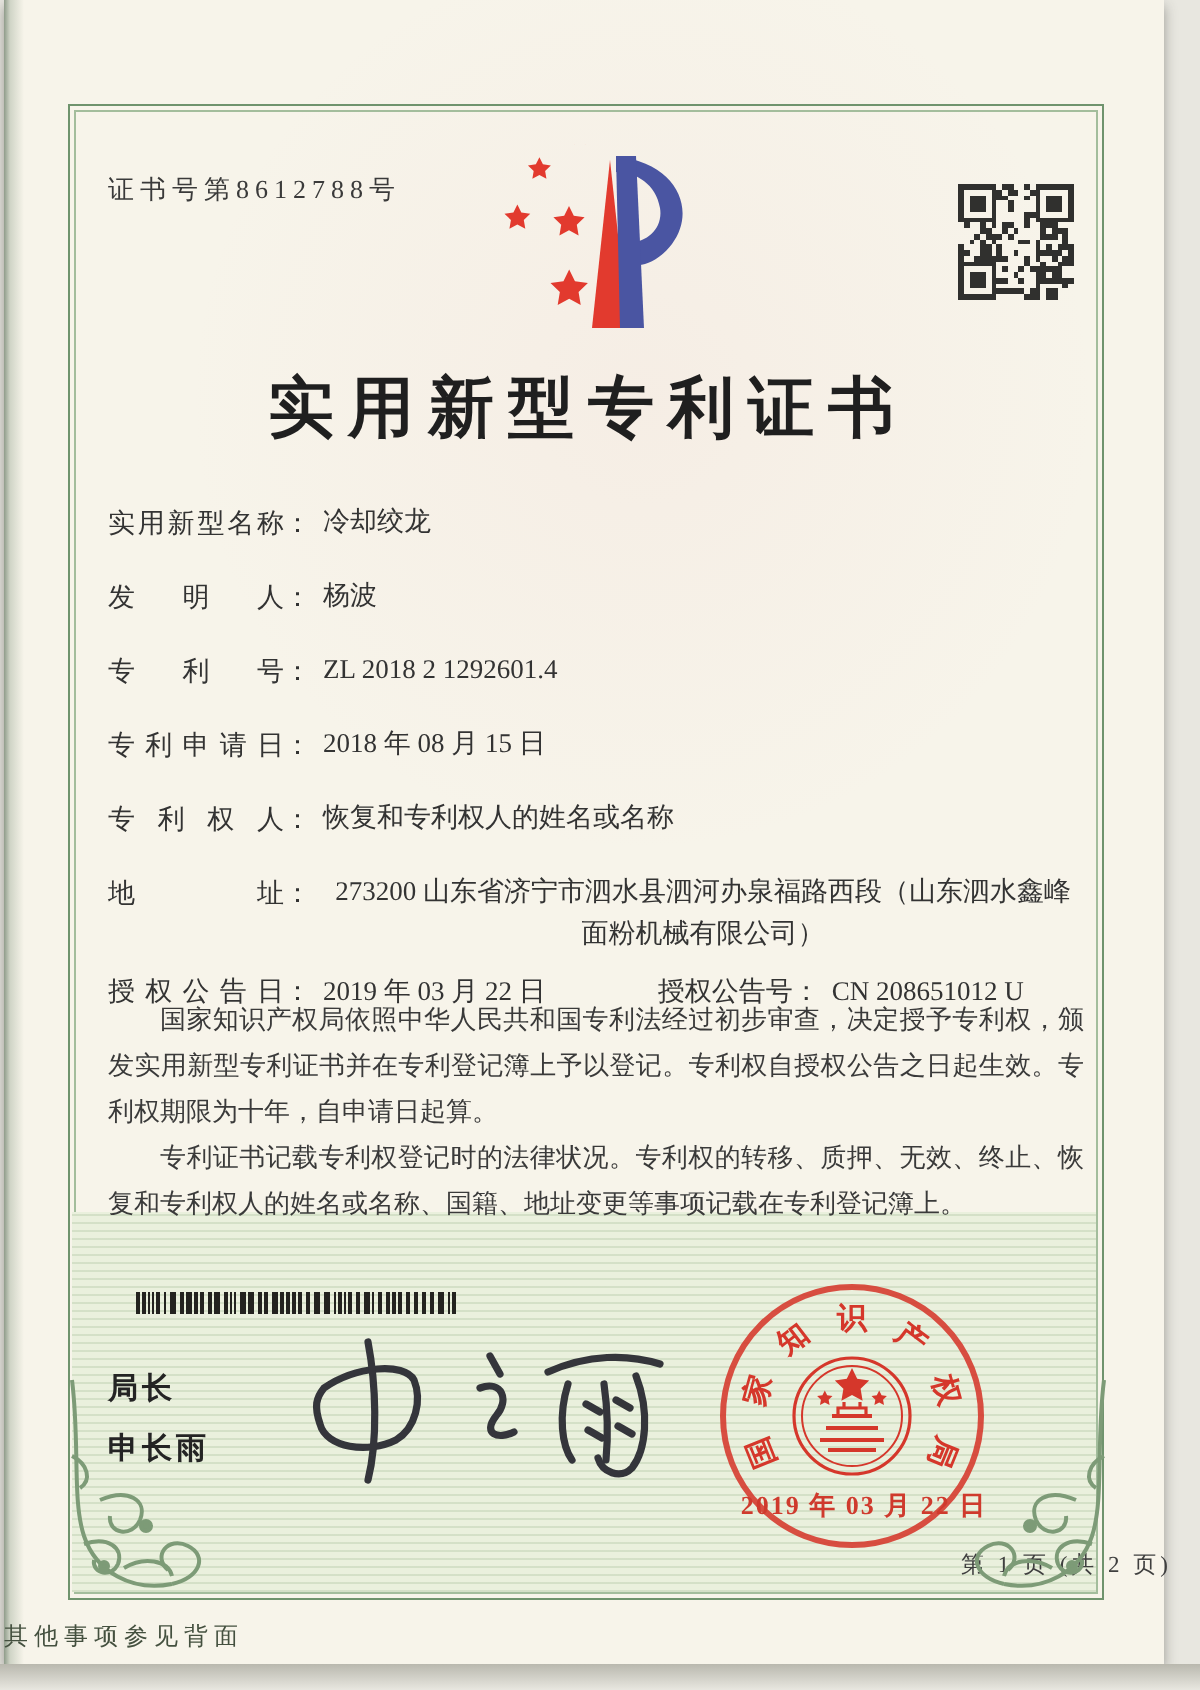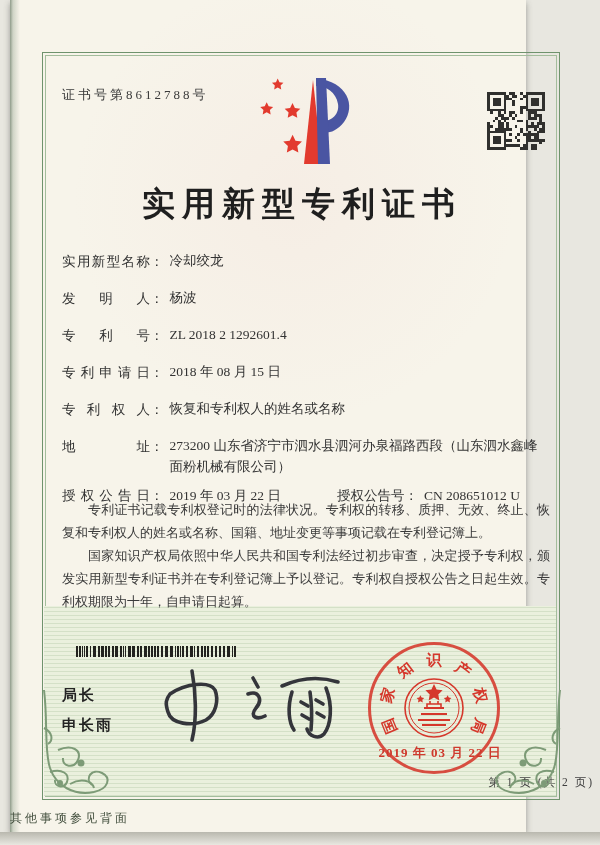--- a/index.html
+++ b/index.html
@@ -4,21 +4,21 @@
 <style>
   html,body{margin:0;padding:0;}
   body{
     width:600px;height:845px;overflow:hidden;position:relative;
     background:#e8e7e0;
     font-family:"Liberation Serif","DejaVu Serif",serif;
     color:#2f2f2f;
   }
   
   .paper{
-    position:absolute;left:10px;top:0;width:516px;height:832px;
+    position:absolute;left:2px;top:0;width:580px;height:832px;
     background:
       radial-gradient(circle at 55% 24%, rgba(236,190,190,0.12), transparent 32%),
       linear-gradient(90deg,#8f9c8a 0,#cfd4c6 3px,rgba(255,255,255,0) 10px),
       #f7f4ea;
     box-shadow:0 3px 6px rgba(60,60,55,0.45);
   }
   .edge-bottom{position:absolute;left:0;top:832px;width:600px;height:13px;
     background:linear-gradient(#b9b8ae,#e8e7e0);}
   
   .frame{position:absolute;left:32px;top:52px;width:516px;height:746px;
@@ -36,21 +36,21 @@
     display:grid;grid-template-columns:repeat(21,1fr);grid-template-rows:repeat(21,1fr);}
   .qr i{display:block;}
   .qr i.on{background:#30302e;}
   .title{position:absolute;left:0;top:182px;width:584px;text-align:center;
     font-size:33px;font-weight:bold;letter-spacing:7px;color:#1f1f1f;}
   
   .fields{position:absolute;left:52px;top:250px;width:490px;font-size:13.5px;color:#333;}
   .frow{display:flex;align-items:flex-start;margin-bottom:14px;line-height:23px;}
   .flabel{display:inline-block;width:88px;text-align:justify;text-align-last:justify;white-space:nowrap;}
   .fcolon{display:inline-block;margin-right:6px;}
-  .fvalue{display:inline-block;max-width:380px;line-height:21px;}
+  .fvalue{display:inline-block;max-width:380px;line-height:21px;text-align:center;}
   .frow.addr{margin-bottom:8px;}
   .grant-row{display:flex;align-items:center;margin-top:6px;}
   .grant-row .gap{width:56px;}
   
   .bodytext{position:absolute;left:52px;top:498px;width:488px;
     font-size:13px;line-height:23px;color:#3a3a3a;text-align:justify;}
   .bodytext p{margin:0;text-indent:2em;}
   
   .barcode{position:absolute;left:66px;top:646px;height:11px;white-space:nowrap;font-size:0;}
   .barcode i{display:inline-block;height:100%;background:#23231f;vertical-align:top;}
@@ -586,22 +586,22 @@
         <span class="fcolon">：</span>
       <span class="fvalue">2019 年 03 月 22 日</span>
       <span class="gap"></span>
       <span>授权公告号</span>
         <span class="fcolon">：</span>
       <span class="fvalue">CN 208651012 U</span>
     </div>
   </div>
 
   <div class="bodytext">
+    <p>国家知识产权局依照中华人民共和国专利法经过初步审查，决定授予专利权，颁发实用新型专利证书并在专利登记簿上予以登记。专利权自授权公告之日起生效。专利权期限为十年，自申请日起算。</p>
     <p>专利证书记载专利权登记时的法律状况。专利权的转移、质押、无效、终止、恢复和专利权人的姓名或名称、国籍、地址变更等事项记载在专利登记簿上。</p>
-    <p>国家知识产权局依照中华人民共和国专利法经过初步审查，决定授予专利权，颁发实用新型专利证书并在专利登记簿上予以登记。专利权自授权公告之日起生效。专利权期限为十年，自申请日起算。</p>
   </div>
 
   <div class="barcode"><i style="width: 2px; margin-right: 1px;"></i><i style="width: 2px; margin-right: 1px;"></i><i style="width: 1px; margin-right: 1px;"></i><i style="width: 1px; margin-right: 1px;"></i><i style="width: 2px; margin-right: 2px;"></i><i style="width: 1px; margin-right: 2px;"></i><i style="width: 3px; margin-right: 2px;"></i><i style="width: 2px; margin-right: 1px;"></i><i style="width: 3px; margin-right: 1px;"></i><i style="width: 2px; margin-right: 1px;"></i><i style="width: 2px; margin-right: 2px;"></i><i style="width: 2px; margin-right: 1px;"></i><i style="width: 3px; margin-right: 2px;"></i><i style="width: 2px; margin-right: 1px;"></i><i style="width: 1px; margin-right: 1px;"></i><i style="width: 1px; margin-right: 2px;"></i><i style="width: 3px; margin-right: 1px;"></i><i style="width: 3px; margin-right: 2px;"></i><i style="width: 2px; margin-right: 1px;"></i><i style="width: 2px; margin-right: 2px;"></i><i style="width: 3px; margin-right: 1px;"></i><i style="width: 2px; margin-right: 1px;"></i><i style="width: 2px; margin-right: 1px;"></i><i style="width: 2px; margin-right: 1px;"></i><i style="width: 2px; margin-right: 2px;"></i><i style="width: 2px; margin-right: 2px;"></i><i style="width: 3px; margin-right: 2px;"></i><i style="width: 3px; margin-right: 2px;"></i><i style="width: 1px; margin-right: 1px;"></i><i style="width: 2px; margin-right: 1px;"></i><i style="width: 1px; margin-right: 1px;"></i><i style="width: 2px; margin-right: 2px;"></i><i style="width: 2px; margin-right: 2px;"></i><i style="width: 3px; margin-right: 1px;"></i><i style="width: 1px; margin-right: 2px;"></i><i style="width: 2px; margin-right: 2px;"></i><i style="width: 2px; margin-right: 1px;"></i><i style="width: 2px; margin-right: 1px;"></i><i style="width: 2px; margin-right: 2px;"></i><i style="width: 2px; margin-right: 2px;"></i><i style="width: 2px; margin-right: 2px;"></i><i style="width: 2px; margin-right: 2px;"></i><i style="width: 2px; margin-right: 2px;"></i><i style="width: 3px; margin-right: 2px;"></i><i style="width: 1px; margin-right: 1px;"></i><i style="width: 2px; margin-right: 2px;"></i></div>
 
   <div class="signer">
     <div>局长</div>
     <div>申长雨</div>
   </div>
 
   <div class="signature">

